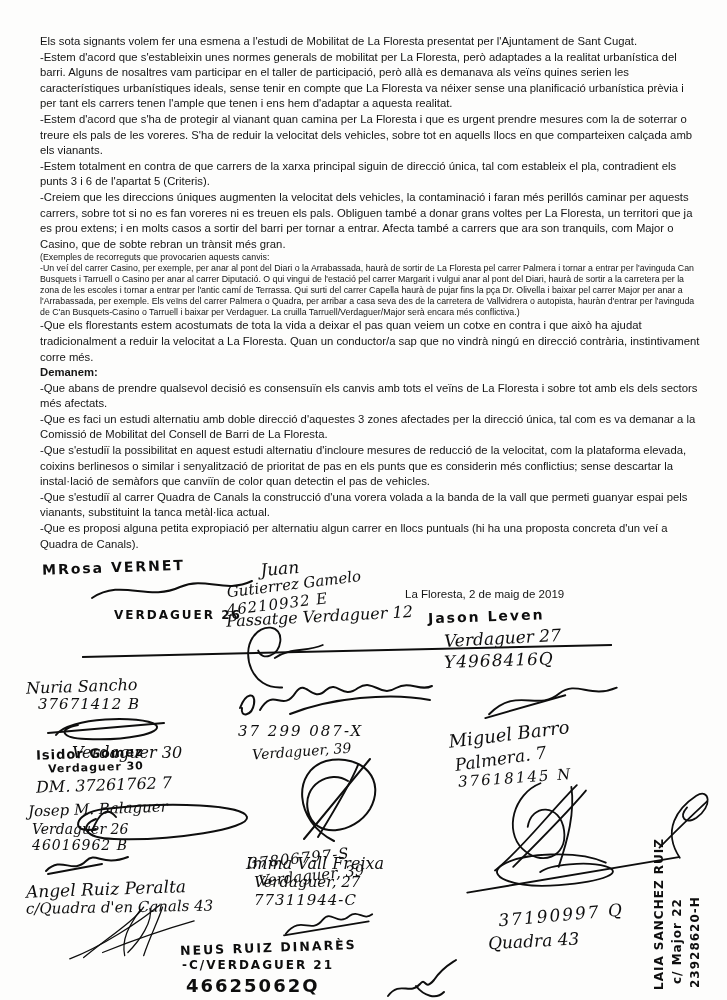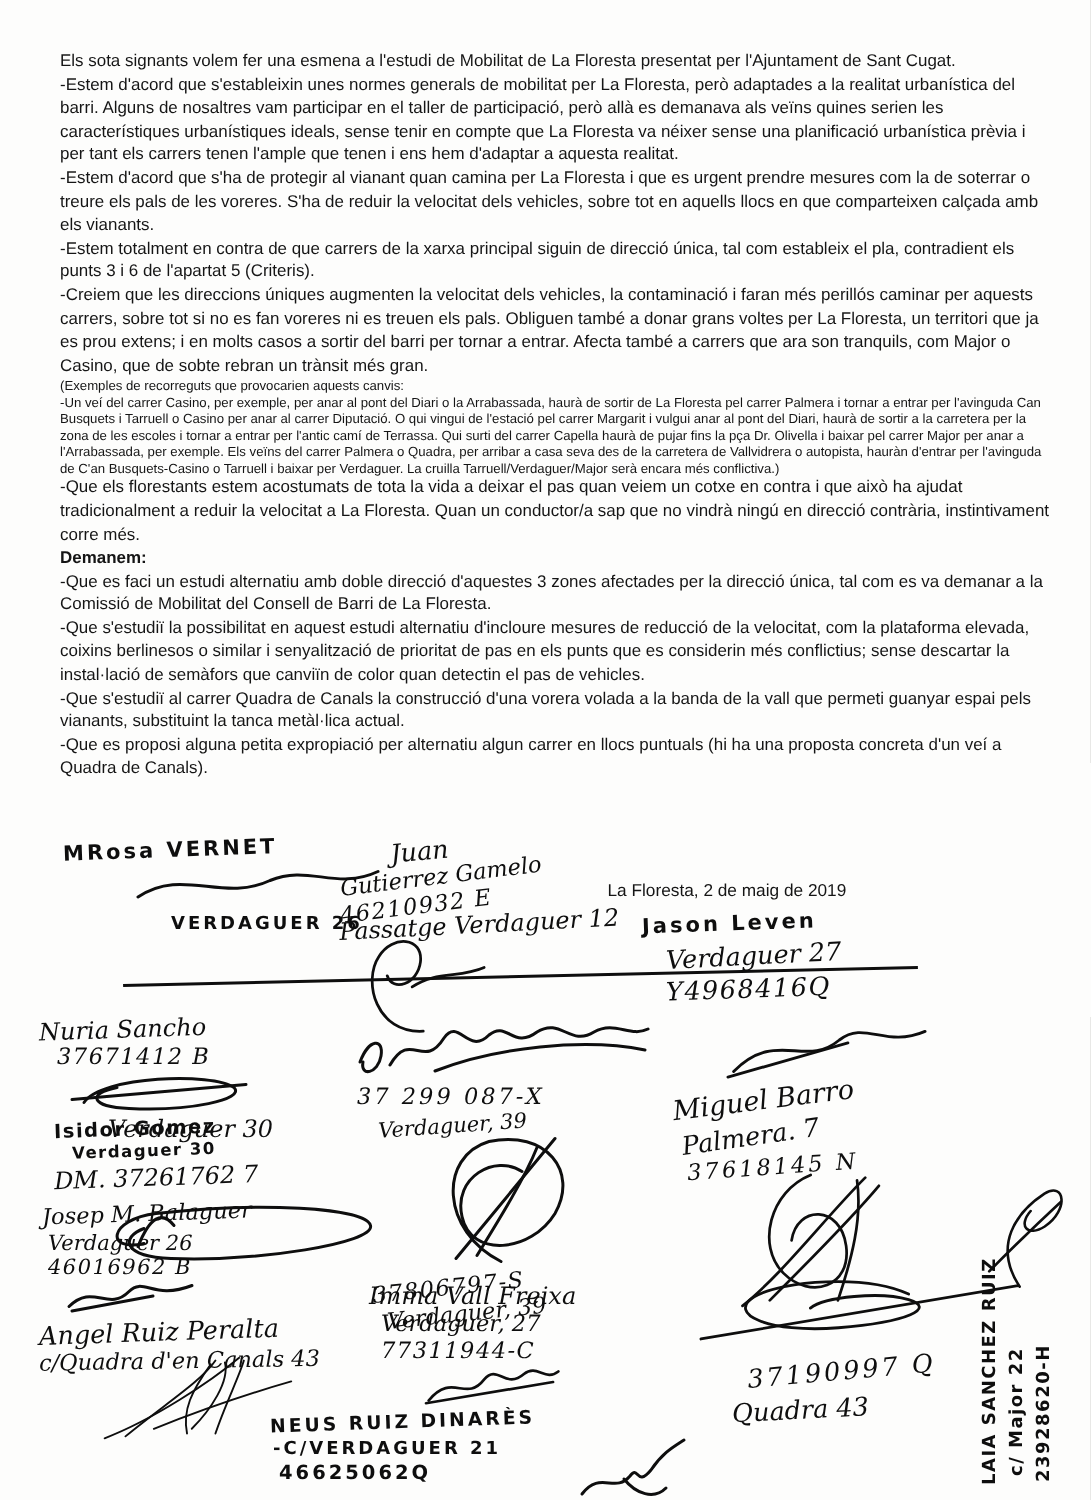--- a/index.html
+++ b/index.html
@@ -29,20 +29,21 @@
   <div class="typed">
     <p class="mb">Els sota signants volem fer una esmena a l'estudi de Mobilitat de La Floresta presentat per l'Ajuntament de Sant Cugat.</p>
     <p>-Estem d'acord que s'estableixin unes normes generals de mobilitat per La Floresta, però adaptades a la realitat urbanística del barri. Alguns de nosaltres vam participar en el taller de participació, però allà es demanava als veïns quines serien les característiques urbanístiques ideals, sense tenir en compte que La Floresta va néixer sense una planificació urbanística prèvia i per tant els carrers tenen l'ample que tenen i ens hem d'adaptar a aquesta realitat.</p>
     <p>-Estem d'acord que s'ha de protegir al vianant quan camina per La Floresta i que es urgent prendre mesures com la de soterrar o treure els pals de les voreres. S'ha de reduir la velocitat dels vehicles, sobre tot en aquells llocs en que comparteixen calçada amb els vianants.</p>
     <p>-Estem totalment en contra de que carrers de la xarxa principal siguin de direcció única, tal com estableix el pla, contradient els punts 3 i 6 de l'apartat 5 (Criteris).</p>
     <p>-Creiem que les direccions úniques augmenten la velocitat dels vehicles, la contaminació i faran més perillós caminar per aquests carrers, sobre tot si no es fan voreres ni es treuen els pals. Obliguen també a donar grans voltes per La Floresta, un territori que ja es prou extens; i en molts casos a sortir del barri per tornar a entrar. Afecta també a carrers que ara son tranquils, com Major o Casino, que de sobte rebran un trànsit més gran.</p>
     <p class="examples">(Exemples de recorreguts que provocarien aquests canvis:</p>
     <p class="examples">-Un veí del carrer Casino, per exemple, per anar al pont del Diari o la Arrabassada, haurà de sortir de La Floresta pel carrer Palmera i tornar a entrar per l'avinguda Can Busquets i Tarruell o Casino per anar al carrer Diputació. O qui vingui de l'estació pel carrer Margarit i vulgui anar al pont del Diari, haurà de sortir a la carretera per la zona de les escoles i tornar a entrar per l'antic camí de Terrassa. Qui surti del carrer Capella haurà de pujar fins la pça Dr. Olivella i baixar pel carrer Major per anar a l'Arrabassada, per exemple. Els veïns del carrer Palmera o Quadra, per arribar a casa seva des de la carretera de Vallvidrera o autopista, hauràn d'entrar per l'avinguda de C'an Busquets-Casino o Tarruell i baixar per Verdaguer. La cruilla Tarruell/Verdaguer/Major serà encara més conflictiva.)</p>
     <p class="mt">-Que els florestants estem acostumats de tota la vida a deixar el pas quan veiem un cotxe en contra i que això ha ajudat tradicionalment a reduir la velocitat a La Floresta. Quan un conductor/a sap que no vindrà ningú en direcció contrària, instintivament corre més.</p>
     <p class="demanem">Demanem:</p>
+    <p>-Que abans de prendre qualsevol decisió es consensuïn els canvis amb tots el veïns de La Floresta i sobre tot amb els dels sectors més afectats.</p>
     <p>-Que es faci un estudi alternatiu amb doble direcció d'aquestes 3 zones afectades per la direcció única, tal com es va demanar a la Comissió de Mobilitat del Consell de Barri de La Floresta.</p>
     <p>-Que s'estudiï la possibilitat en aquest estudi alternatiu d'incloure mesures de reducció de la velocitat, com la plataforma elevada, coixins berlinesos o similar i senyalització de prioritat de pas en els punts que es considerin més conflictius; sense descartar la instal·lació de semàfors que canviïn de color quan detectin el pas de vehicles.</p>
     <p>-Que s'estudiï al carrer Quadra de Canals la construcció d'una vorera volada a la banda de la vall que permeti guanyar espai pels vianants, substituint la tanca metàl·lica actual.</p>
     <p>-Que es proposi alguna petita expropiació per alternatiu algun carrer en llocs puntuals (hi ha una proposta concreta d'un veí a Quadra de Canals).</p>
   </div>
 
   <div class="date-line">La Floresta, 2 de maig de 2019</div>
 
   <div class="sigs">
 
@@ -136,21 +137,21 @@
       <div class="hw" style="font-size:15px;margin-left:8px;letter-spacing:1px;">77311944-C</div>
       <svg class="scrib" width="110" height="30" viewBox="0 0 110 34" style="margin-left:28px;">
         <path d="M6,28 C24,6 34,30 48,12 C58,0 64,20 78,8 C88,0 94,14 104,6"></path>
         <path d="M4,30 L100,14"></path>
       </svg>
     </div>
 
     <div class="sig" style="left:180px;top:392px;">
       <div class="hwc" style="font-size:12.5px;letter-spacing:2px;transform:rotate(-2deg);">NEUS RUIZ DINARÈS</div>
       <div class="hwc" style="font-size:12px;letter-spacing:2px;margin-left:2px;margin-top:3px;">-C/VERDAGUER 21</div>
-      <div class="hwc" style="font-size:13px;letter-spacing:2px;margin-left:6px;margin-top:3px;">46625062Q</div>
+      <div class="hwc" style="font-size:18px;letter-spacing:2px;margin-left:6px;margin-top:3px;">46625062Q</div>
       <svg class="scrib" width="80" height="50" viewBox="0 0 80 50" style="position:absolute;left:200px;top:16px;">
         <path d="M8,40 C20,24 30,40 40,28 C46,20 44,36 54,24 C62,12 70,8 76,4"></path>
         <path d="M36,30 C44,40 56,44 64,36"></path>
       </svg>
     </div>
 
     <div class="sig" style="left:428px;top:60px;">
       <div class="hwc" style="font-size:14px;letter-spacing:2px;transform:rotate(-2deg);">Jason Leven</div>
       <div class="hw" style="font-size:17px;margin-left:16px;margin-top:4px;transform:rotate(-3deg);">Verdaguer 27</div>
       <div class="hw" style="font-size:17px;margin-left:16px;margin-top:2px;letter-spacing:1px;transform:rotate(-2deg);">Y4968416Q</div>

